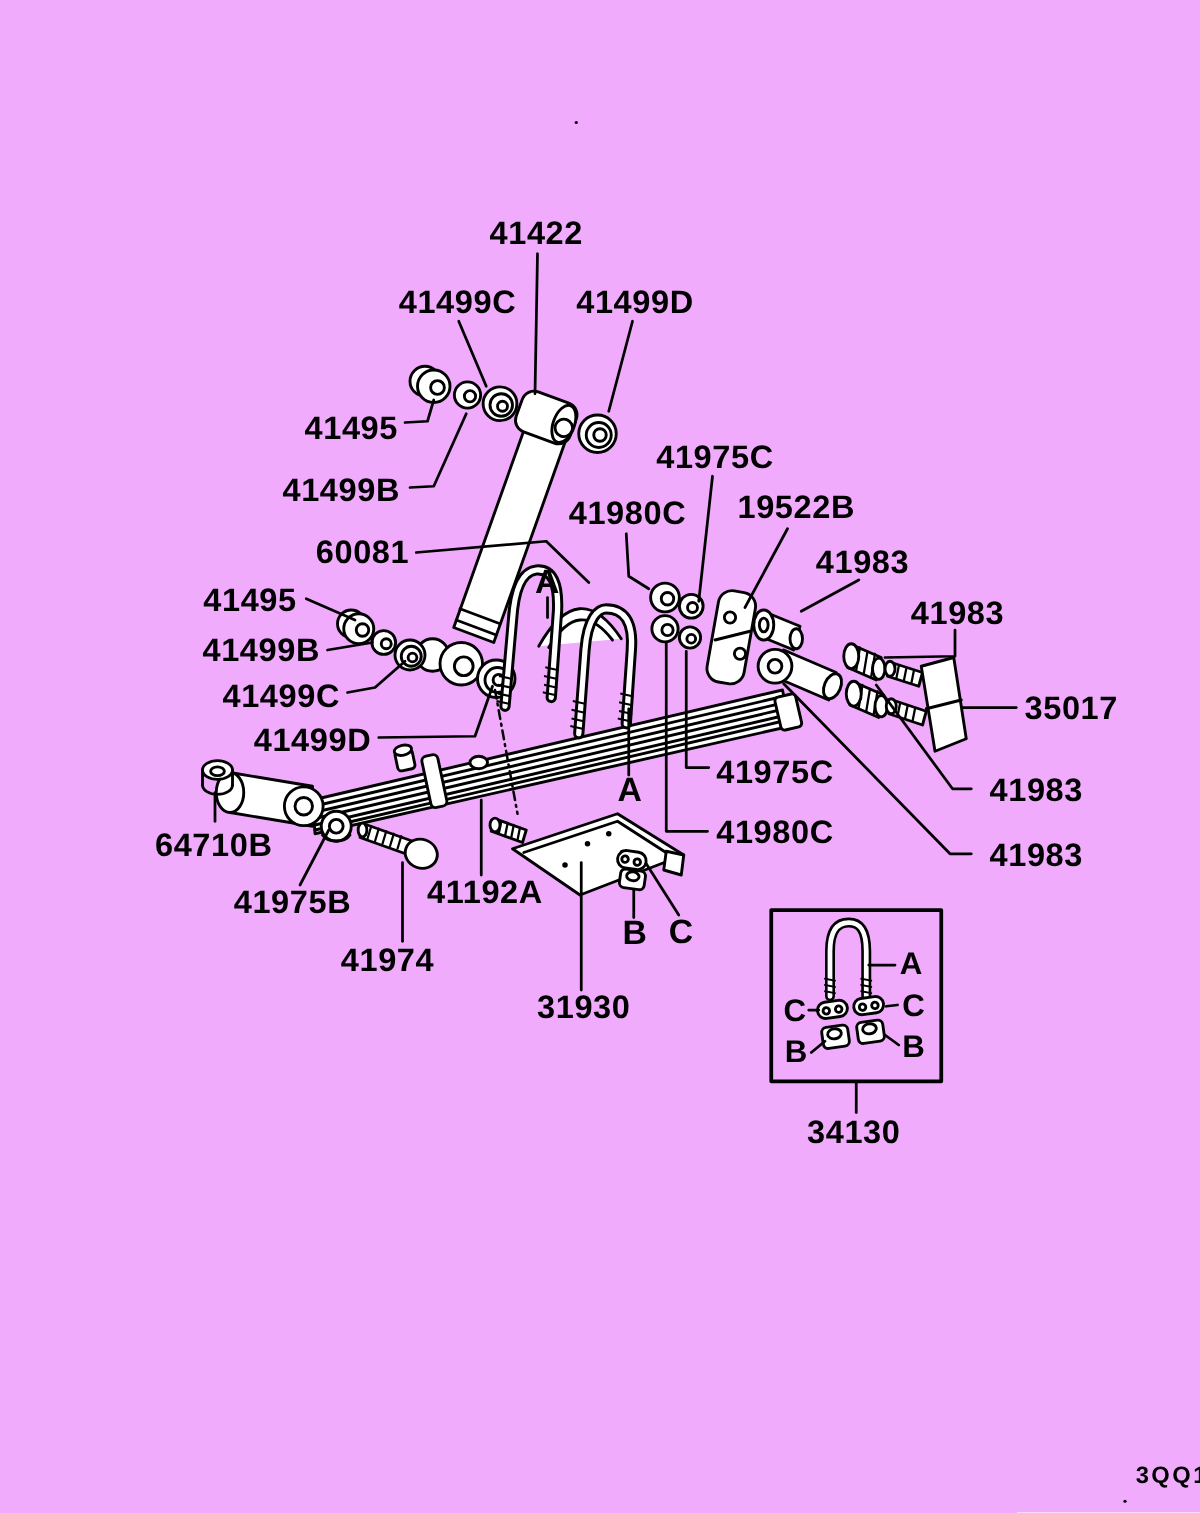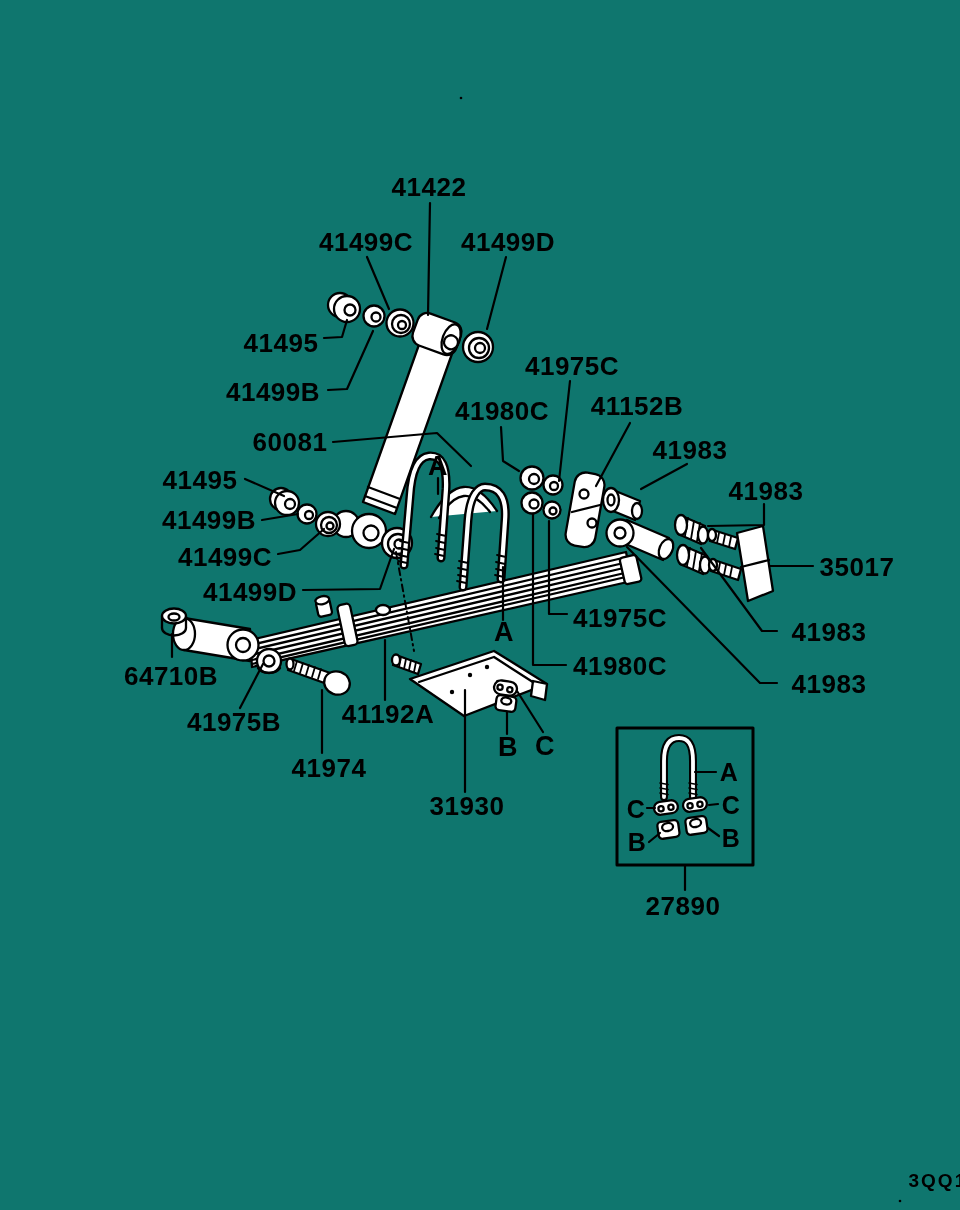--- a/index.html
+++ b/index.html
@@ -1,16 +1,16 @@
 <!DOCTYPE html>
 <html><head>
 <meta charset="utf-8">
 <style>
   html,body{margin:0;padding:0;background:#fff;}
-  #page{position:relative;width:960px;height:1210px;background:#0f766e;overflow:hidden;
+  #page{position:relative;width:960px;height:1210px;background:#f0abfc;overflow:hidden;
         font-family:"Liberation Sans",sans-serif;}
   #art{position:absolute;left:0;top:0;}
   .lbl{position:absolute;transform:translate(-50%,-50%);white-space:nowrap;
        font:700 26px "Liberation Sans",sans-serif;color:#000;letter-spacing:0.5px;}
   .letter{font-size:27px;}
   .inset-letter{font-size:25px;}
   .code{font:700 19px "Liberation Sans",sans-serif;letter-spacing:2px;}
 </style>
 </head>
 <body>
@@ -260,34 +260,34 @@
 <div class="lbl" style="left:508px;top:242px">41499D</div>
 <div class="lbl" style="left:281px;top:343px">41495</div>
 <div class="lbl" style="left:273px;top:392px">41499B</div>
 <div class="lbl" style="left:290px;top:442px">60081</div>
 <div class="lbl" style="left:200px;top:480px">41495</div>
 <div class="lbl" style="left:209px;top:520px">41499B</div>
 <div class="lbl" style="left:225px;top:557px">41499C</div>
 <div class="lbl" style="left:250px;top:592px">41499D</div>
 <div class="lbl" style="left:572px;top:366px">41975C</div>
 <div class="lbl" style="left:502px;top:411px">41980C</div>
-<div class="lbl" style="left:637px;top:406px">41152B</div>
+<div class="lbl" style="left:637px;top:406px">19522B</div>
 <div class="lbl" style="left:690px;top:450px">41983</div>
 <div class="lbl" style="left:766px;top:491px">41983</div>
 <div class="lbl" style="left:857px;top:567px">35017</div>
 <div class="lbl" style="left:829px;top:632px">41983</div>
 <div class="lbl" style="left:829px;top:684px">41983</div>
 <div class="lbl" style="left:620px;top:618px">41975C</div>
 <div class="lbl" style="left:620px;top:666px">41980C</div>
 <div class="lbl" style="left:171px;top:676px">64710B</div>
 <div class="lbl" style="left:234px;top:722px">41975B</div>
 <div class="lbl" style="left:388px;top:714px">41192A</div>
-<div class="lbl" style="left:329px;top:768px">41974</div>
+<div class="lbl" style="left:310px;top:768px">41974</div>
 <div class="lbl" style="left:467px;top:806px">31930</div>
-<div class="lbl" style="left:683px;top:906px">27890</div>
+<div class="lbl" style="left:683px;top:906px">34130</div>
 
 <div class="lbl letter" style="left:438px;top:466px">A</div>
 <div class="lbl letter" style="left:504px;top:632px">A</div>
 <div class="lbl letter" style="left:508px;top:747px">B</div>
 <div class="lbl letter" style="left:545px;top:746px">C</div>
 
 <div class="lbl inset-letter" style="left:729px;top:772px">A</div>
 <div class="lbl inset-letter" style="left:636px;top:809px">C</div>
 <div class="lbl inset-letter" style="left:731px;top:805px">C</div>
 <div class="lbl inset-letter" style="left:637px;top:842px">B</div>

